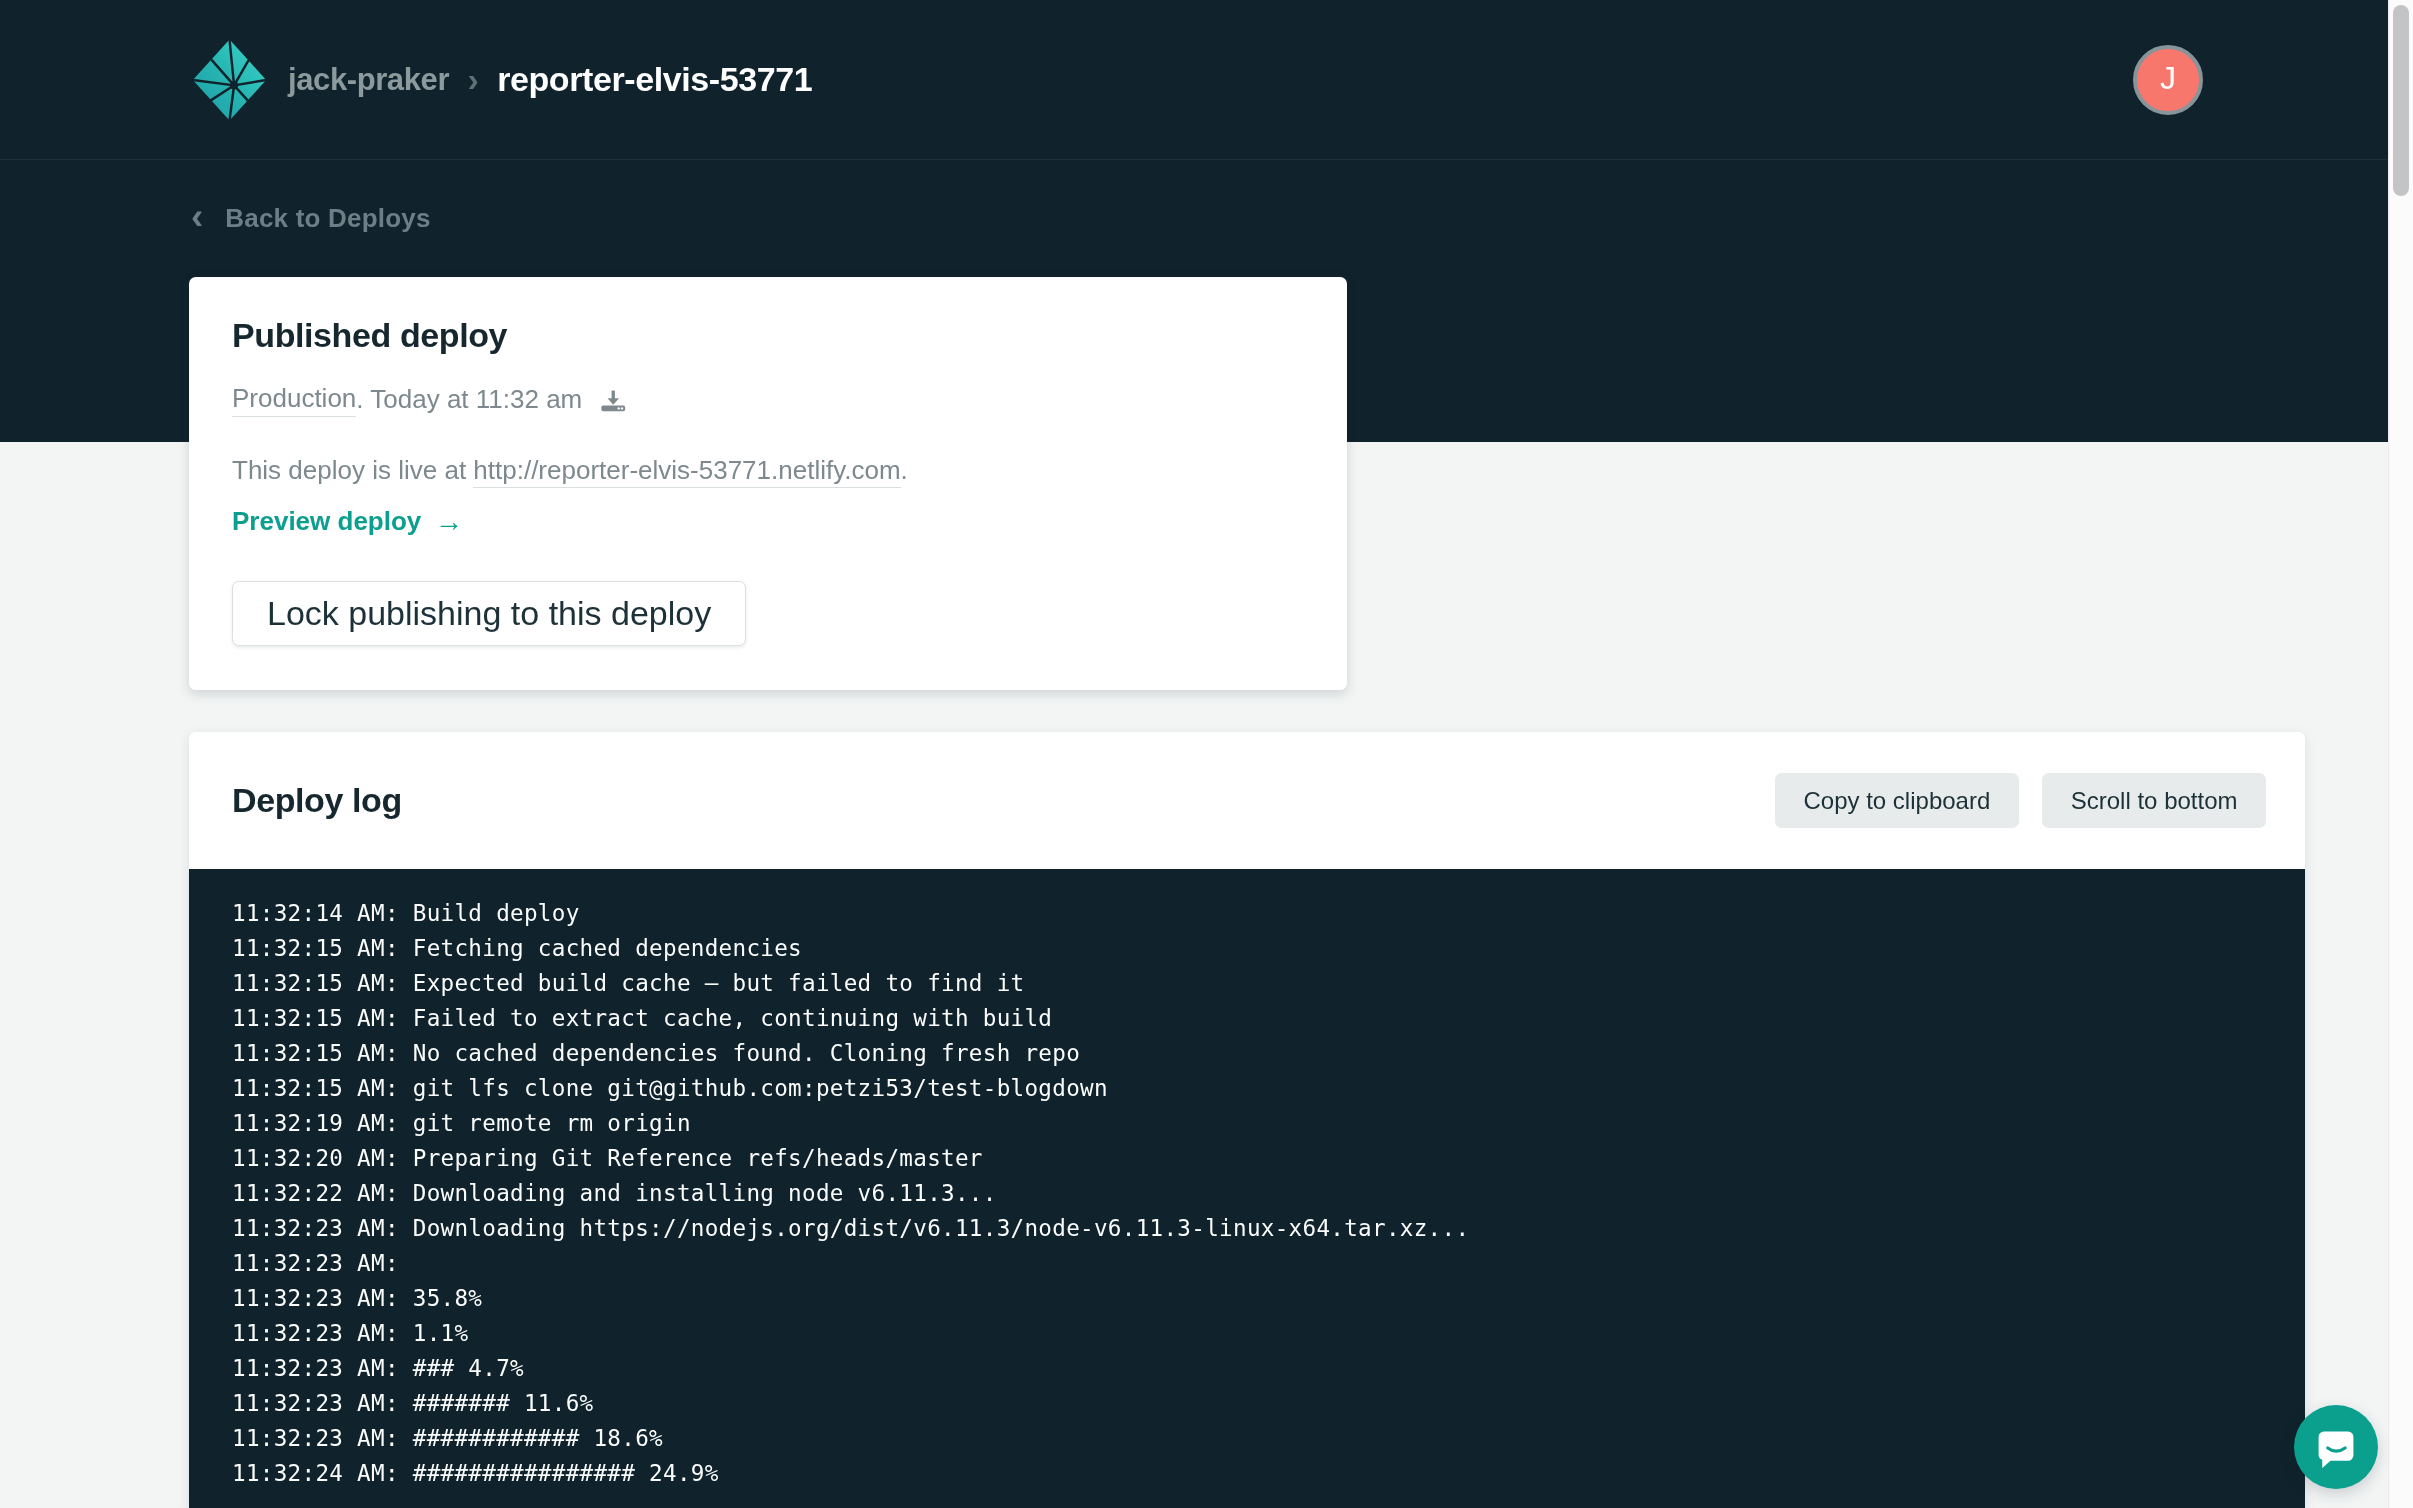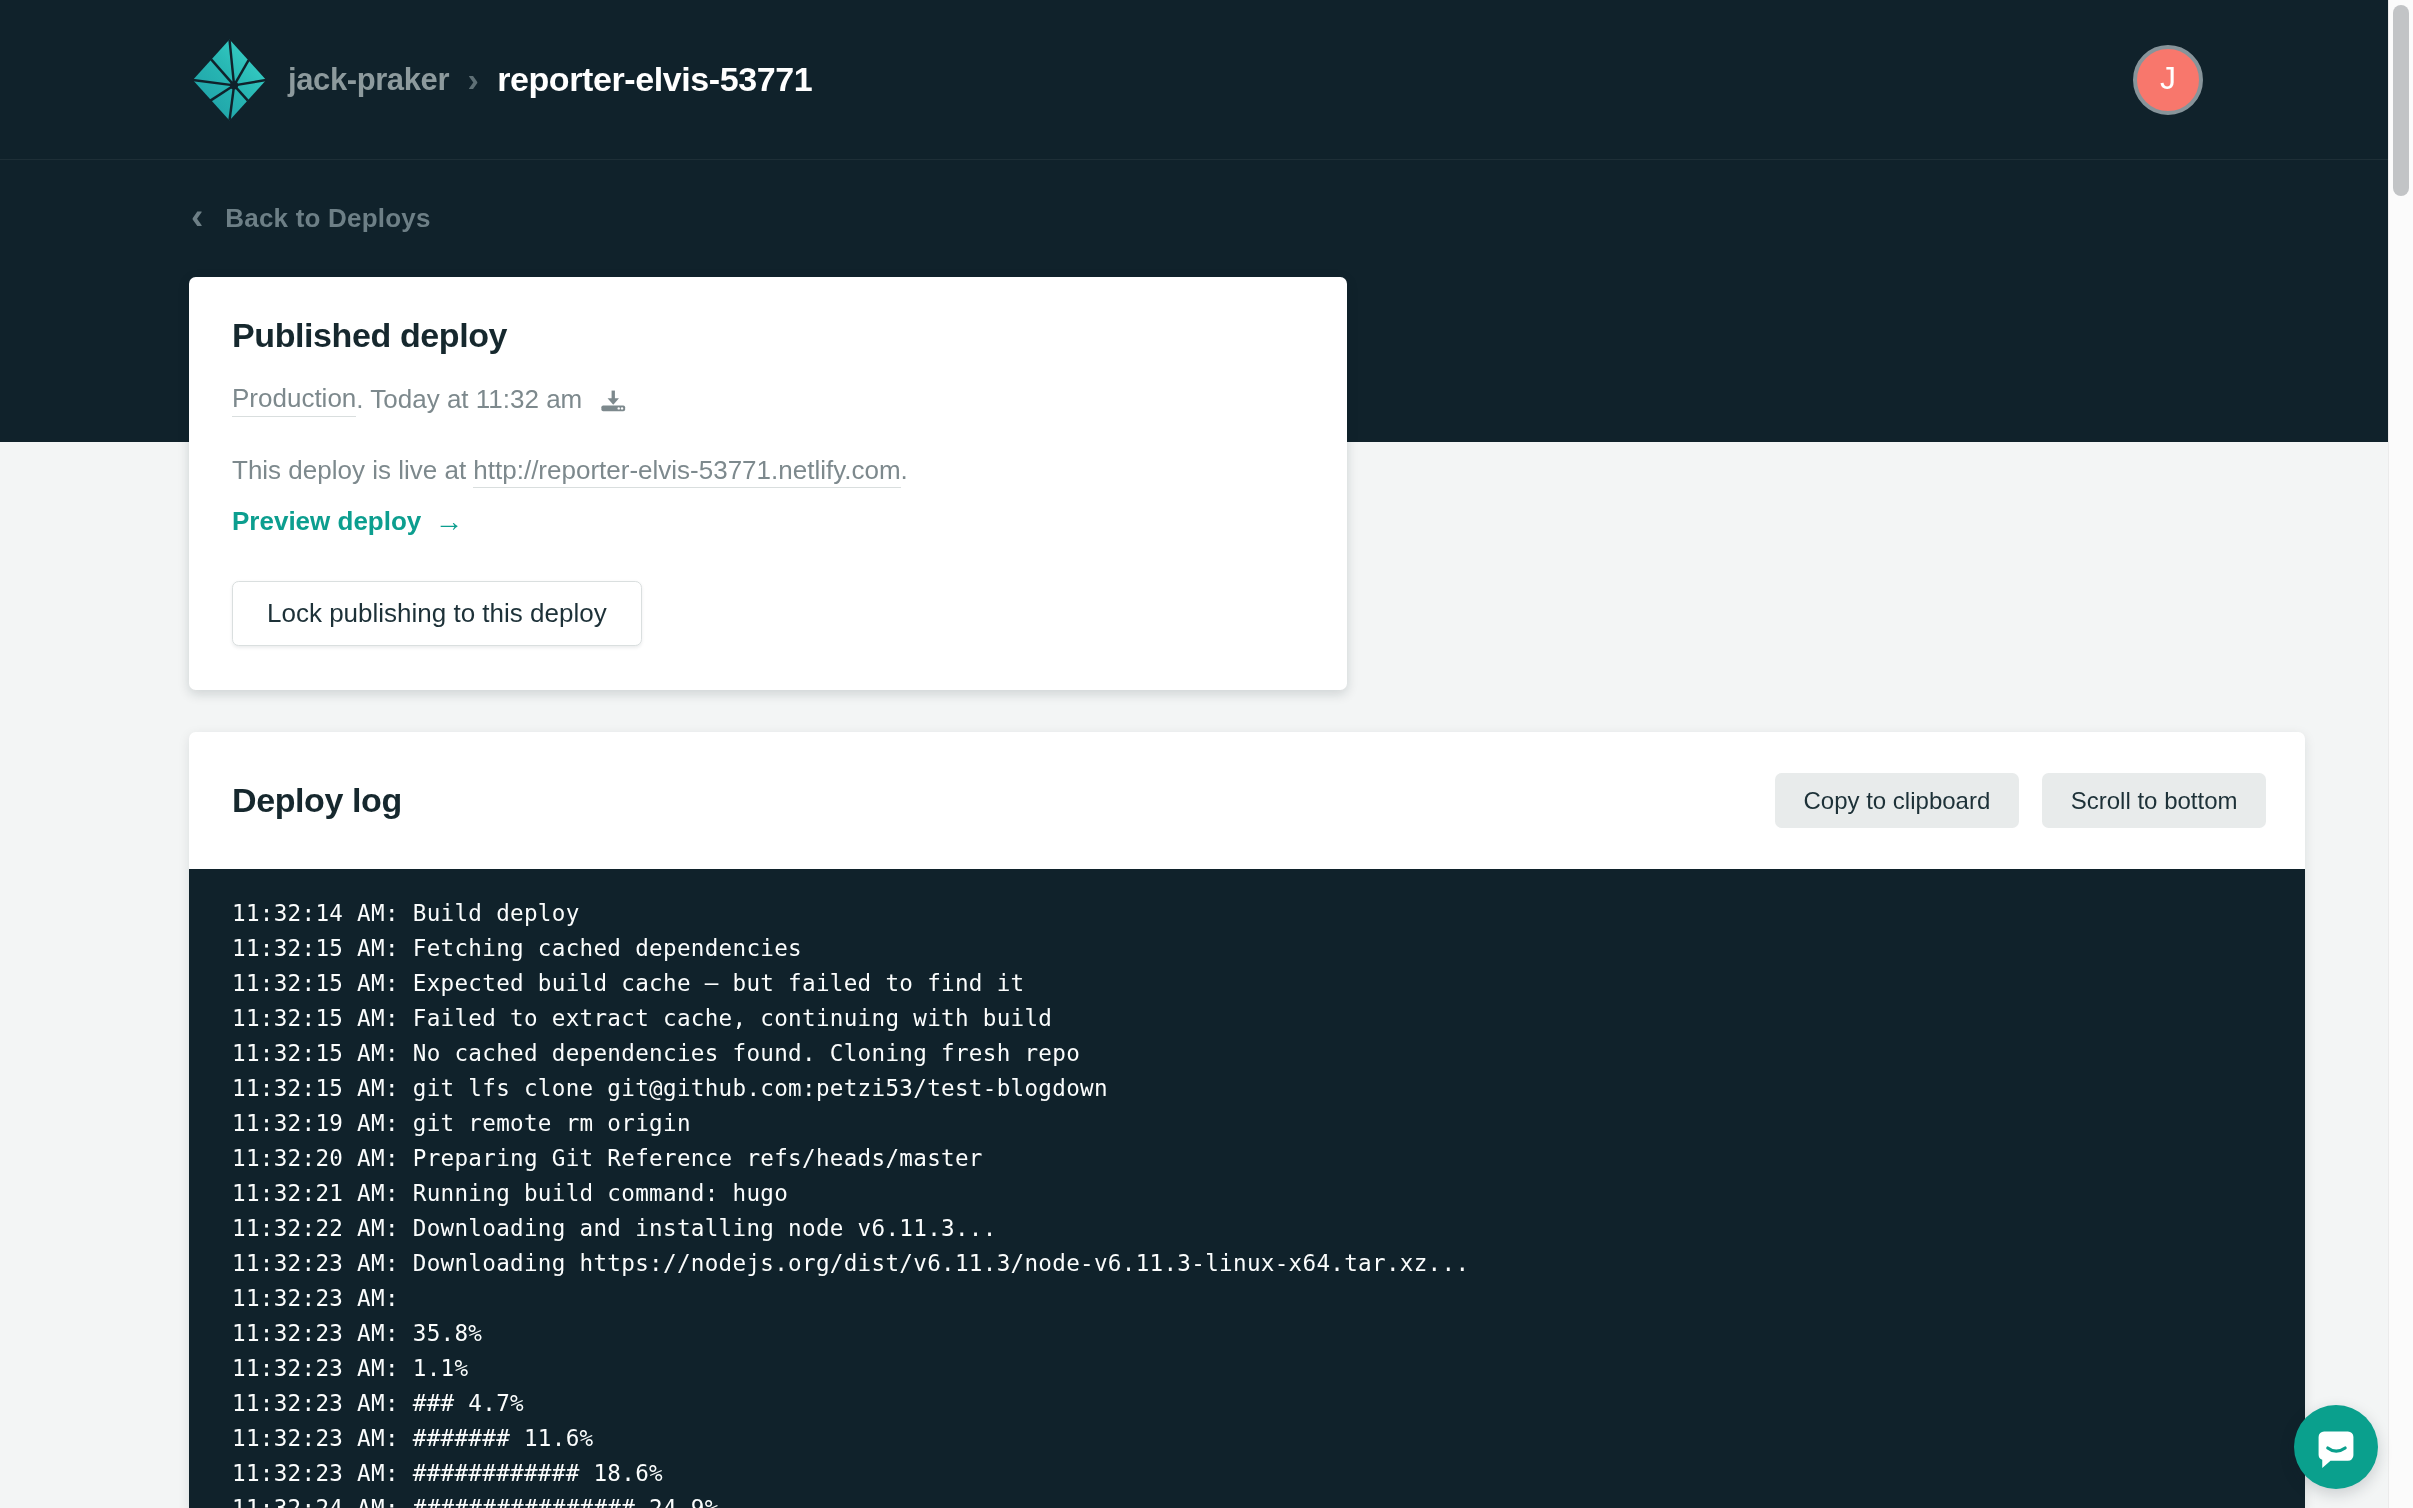--- a/index.html
+++ b/index.html
@@ -74,21 +74,21 @@
     position: absolute; left: 43px; top: 228px;
     font-size: 26px; font-weight: 700; color: #0c9e8f;
     display: flex; align-items: center; cursor: pointer;
   }
   .preview-arrow { margin-left: 13.4px; font-size: 28.5px; font-weight: 400; }
   .lock-btn {
     position: absolute; left: 43px; top: 304px;
     height: 65px; padding: 0 34px;
     background: #fff; border: 1.7px solid #dadfdf; border-radius: 6.7px;
     box-shadow: 0 1.7px 3.4px rgba(14,30,37,0.08);
-    font-family: inherit; font-size: 26px; font-weight: 500; color: #1d3138;
+    font-family: inherit; font-size: 34px; font-weight: 500; color: #1d3138;
     display: flex; align-items: center; cursor: pointer;
   }
 
   
   .log-card {
     position: absolute; left: 189px; top: 732px; width: 2116px; height: 777px;
     background: #ffffff; border-radius: 6.7px 6.7px 0 0;
     box-shadow: 0 3.4px 11.7px rgba(14,30,37,0.10);
     display: flex; flex-direction: column;
   }
@@ -213,21 +213,20 @@
   </div>
   <div class="log-body">
       <div class="log-line">11:32:14 AM: Build deploy</div>
       <div class="log-line">11:32:15 AM: Fetching cached dependencies</div>
       <div class="log-line">11:32:15 AM: Expected build cache – but failed to find it</div>
       <div class="log-line">11:32:15 AM: Failed to extract cache, continuing with build</div>
       <div class="log-line">11:32:15 AM: No cached dependencies found. Cloning fresh repo</div>
       <div class="log-line">11:32:15 AM: git lfs clone git@github.com:petzi53/test-blogdown</div>
       <div class="log-line">11:32:19 AM: git remote rm origin</div>
       <div class="log-line">11:32:20 AM: Preparing Git Reference refs/heads/master</div>
-      <div class="log-line">11:32:21 AM: Running build command: hugo</div>
       <div class="log-line">11:32:22 AM: Downloading and installing node v6.11.3...</div>
       <div class="log-line">11:32:23 AM: Downloading https://nodejs.org/dist/v6.11.3/node-v6.11.3-linux-x64.tar.xz...</div>
       <div class="log-line">11:32:23 AM:</div>
       <div class="log-line">11:32:23 AM: 35.8%</div>
       <div class="log-line">11:32:23 AM: 1.1%</div>
       <div class="log-line">11:32:23 AM: ### 4.7%</div>
       <div class="log-line">11:32:23 AM: ####### 11.6%</div>
       <div class="log-line">11:32:23 AM: ############ 18.6%</div>
       <div class="log-line">11:32:24 AM: ################ 24.9%</div>
     </div>

